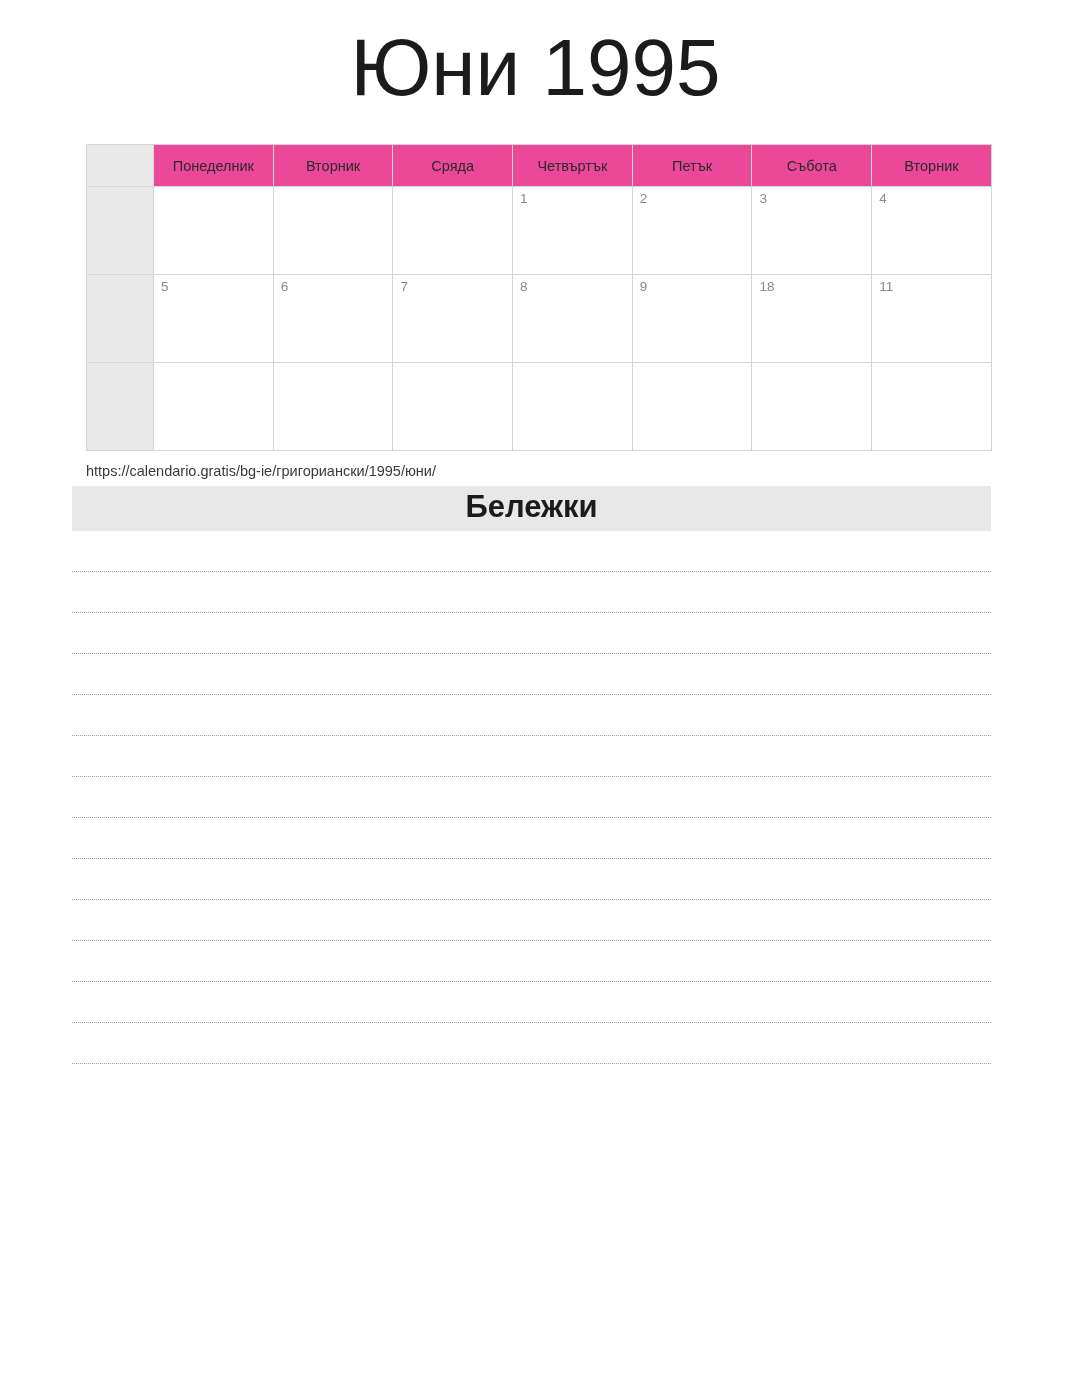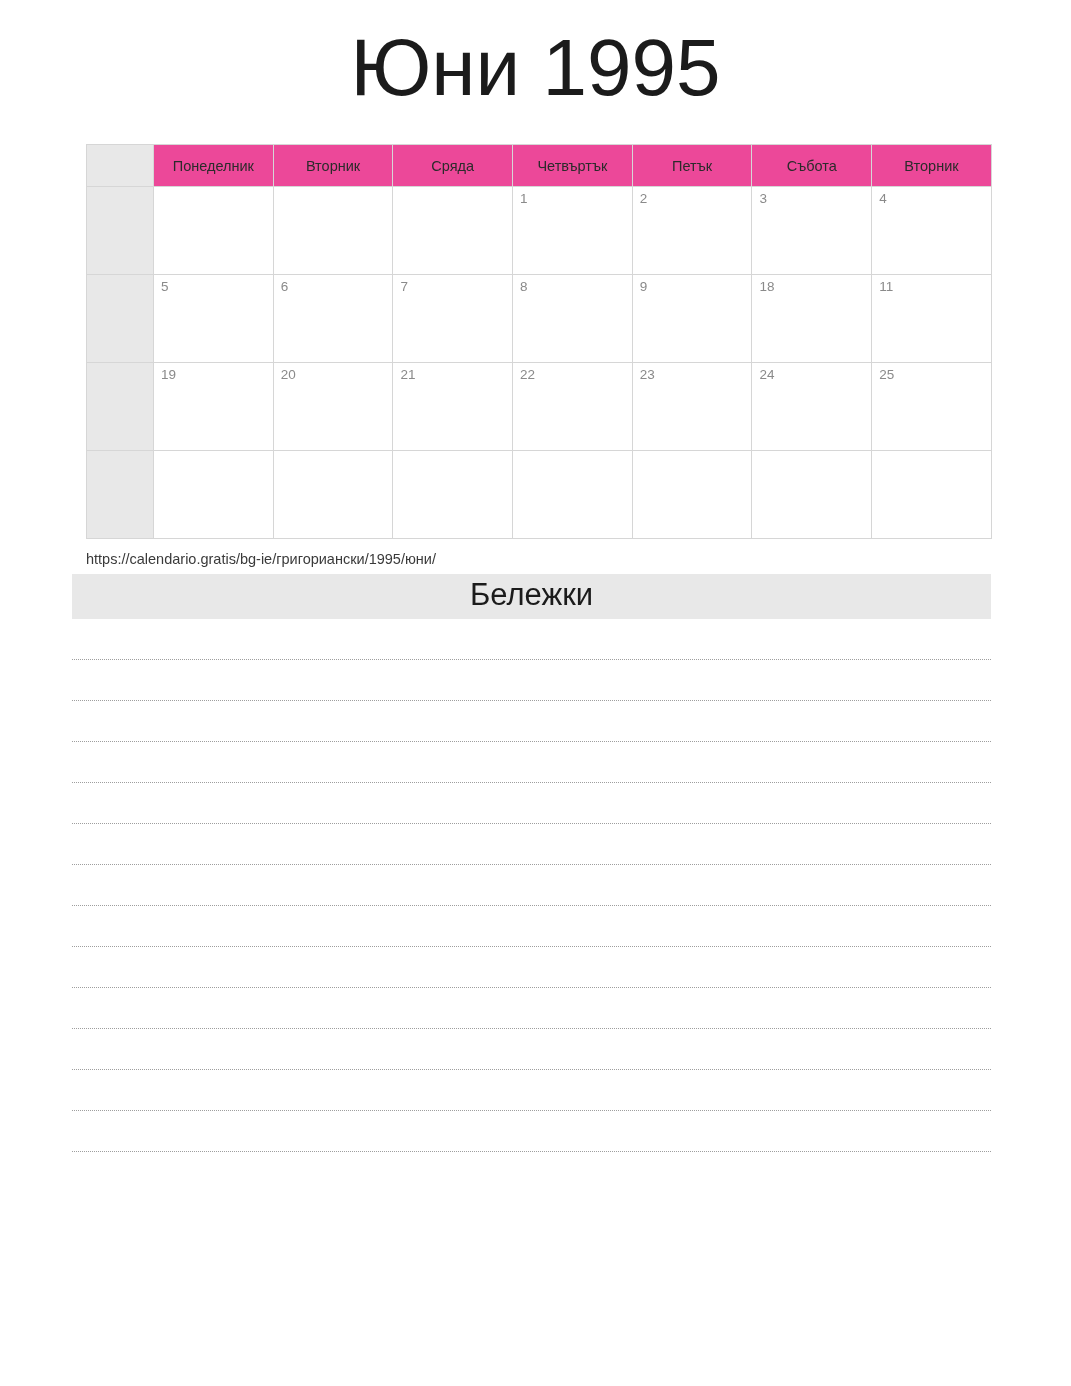--- a/index.html
+++ b/index.html
@@ -77,21 +77,21 @@
   }
 
   
   .notes-wrap {
     margin: 7px 80px 0 72px;
   }
   .notes-header {
     background: #e8e8e8;
     text-align: center;
     font-size: 31px;
-    font-weight: 400;
+    font-weight: 700;
     color: #1b1b1b;
     padding: 5px 0 7px 0;
     line-height: 1.05;
   }
   .notes-lines {
     margin-top: 0;
   }
   .note-line {
     height: 40px;
     border-bottom: 1px dotted #9e9e9e;
@@ -145,30 +145,20 @@
         <td class="day">5</td>
         <td class="day">6</td>
         <td class="day">7</td>
         <td class="day">8</td>
         <td class="day">9</td>
         <td class="day">18</td>
         <td class="day">11</td>
       </tr>
       <tr>
         <td class="spacer-cell"></td>
-        <td class="day">19</td>
-        <td class="day">20</td>
-        <td class="day">21</td>
-        <td class="day">22</td>
-        <td class="day">23</td>
-        <td class="day">24</td>
-        <td class="day">25</td>
-      </tr>
-      <tr>
-        <td class="spacer-cell"></td>
         <td class="day"></td>
         <td class="day"></td>
         <td class="day"></td>
         <td class="day"></td>
         <td class="day"></td>
         <td class="day"></td>
         <td class="day"></td>
       </tr>
     </tbody>
   </table>

